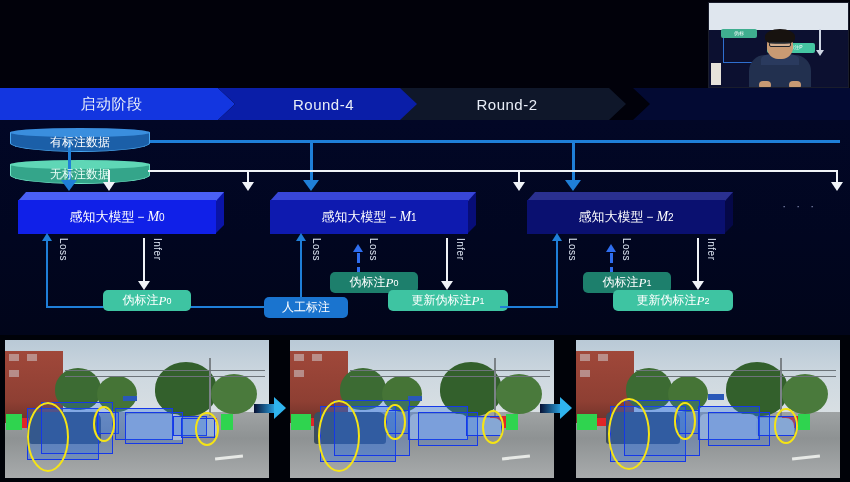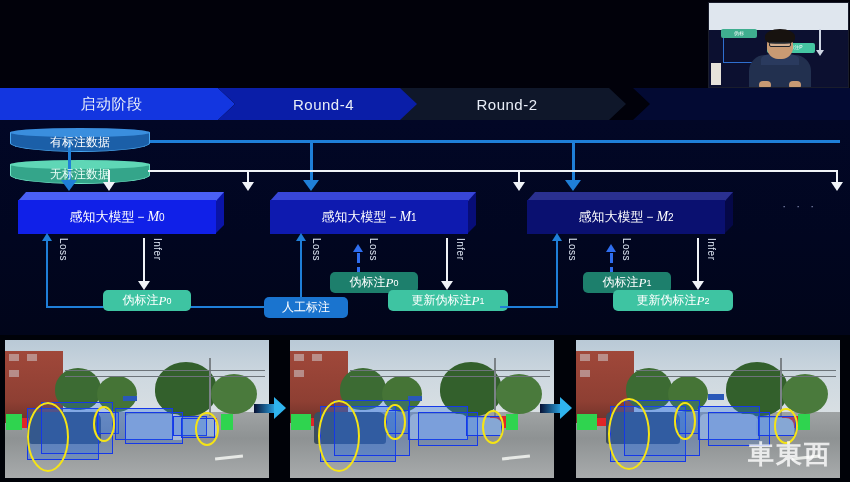--- a/index.html
+++ b/index.html
@@ -509,17 +509,16 @@
       <div class="road-line" style="left:216px;top:116px;width:28px;height:3px;transform:rotate(-6deg);"></div>
       <div class="bbox" style="left:34px;top:66px;width:76px;height:56px;"></div>
       <div class="bbox-face" style="left:48px;top:60px;width:76px;height:56px;"></div>
       <div class="bbox" style="left:100px;top:70px;width:24px;height:24px;"></div>
       <div class="bbox" style="left:122px;top:66px;width:62px;height:34px;"></div>
       <div class="bbox-face" style="left:132px;top:72px;width:62px;height:34px;"></div>
       <div class="bbox" style="left:182px;top:76px;width:38px;height:20px;"></div>
       <div class="ell" style="left:32px;top:58px;width:42px;height:72px;"></div>
       <div class="ell" style="left:98px;top:62px;width:22px;height:38px;"></div>
       <div class="ell" style="left:198px;top:68px;width:24px;height:36px;"></div>
-      <div class="watermark">車東西</div>
     </div>
 
   </div>
 </div>
 
 </body></html>

